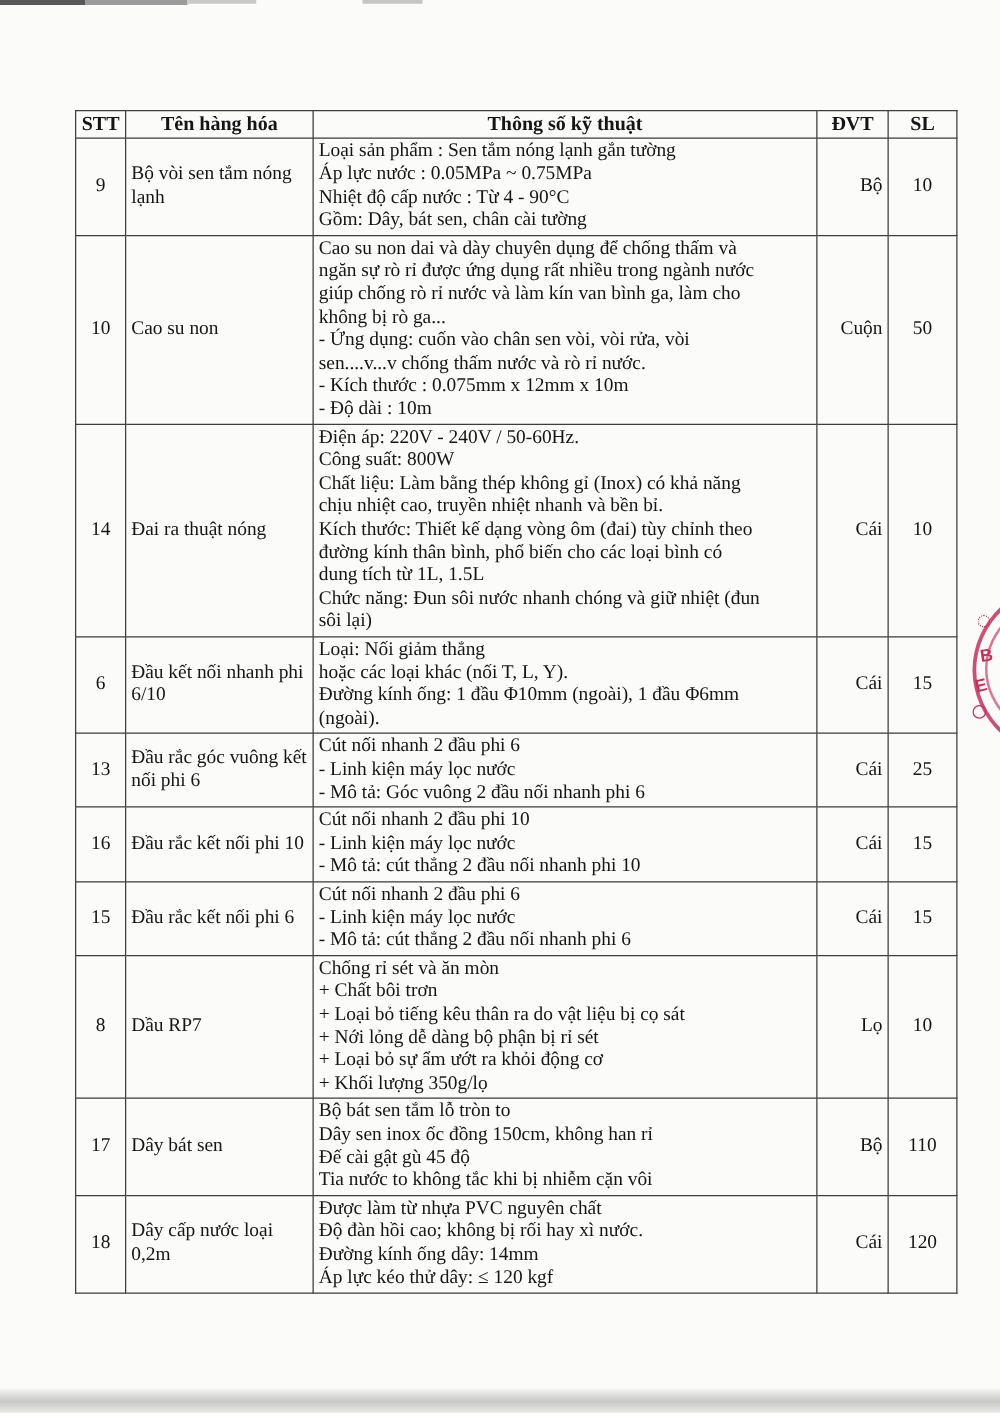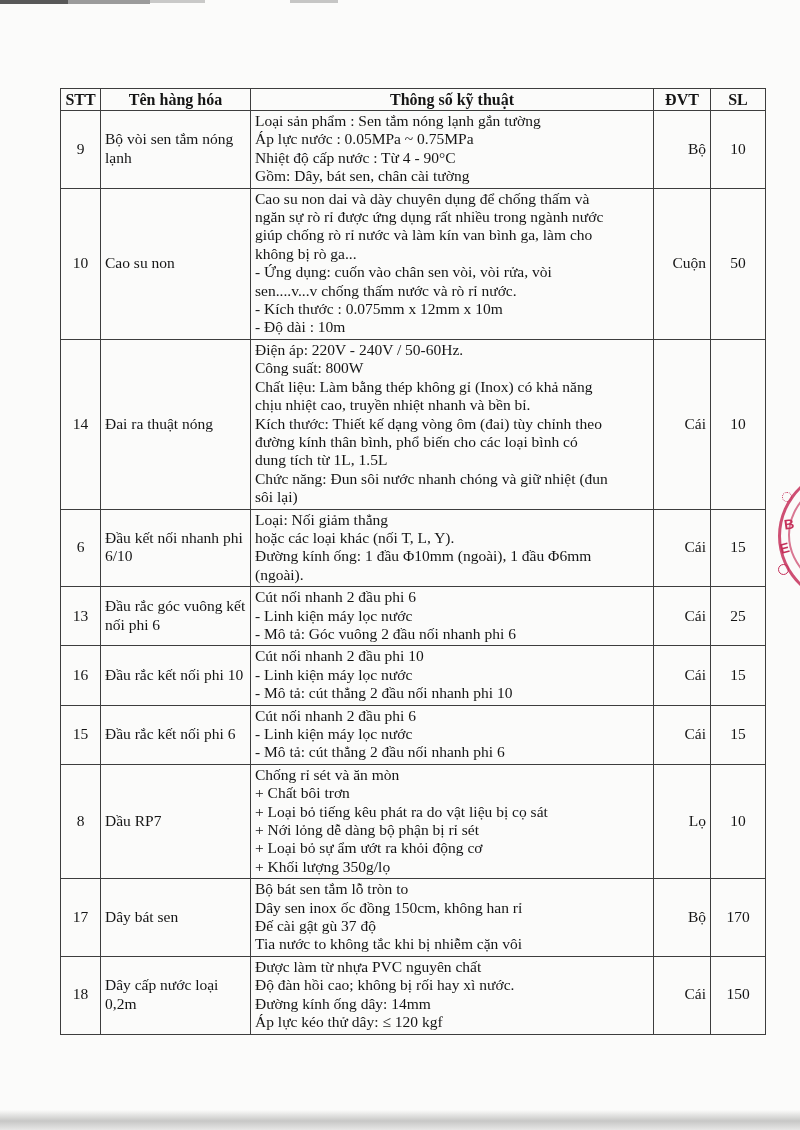--- a/index.html
+++ b/index.html
@@ -175,46 +175,46 @@
 - Linh kiện máy lọc nước
 - Mô tả: cút thẳng 2 đầu nối nhanh phi 6</td>
           <td class="cell-unit">Cái</td>
           <td class="cell-qty">15</td>
         </tr>
         <tr>
           <td class="cell-stt">8</td>
           <td class="cell-name">Dầu RP7</td>
           <td class="cell-spec">Chống rỉ sét và ăn mòn
 + Chất bôi trơn
-+ Loại bỏ tiếng kêu phát ra do vật liệu bị cọ sát
++ Loại bỏ tiếng kêu thân ra do vật liệu bị cọ sát
 + Nới lỏng dễ dàng bộ phận bị rỉ sét
 + Loại bỏ sự ẩm ướt ra khỏi động cơ
 + Khối lượng 350g/lọ</td>
           <td class="cell-unit">Lọ</td>
           <td class="cell-qty">10</td>
         </tr>
         <tr>
           <td class="cell-stt">17</td>
           <td class="cell-name">Dây bát sen</td>
           <td class="cell-spec">Bộ bát sen tắm lỗ tròn to
 Dây sen inox ốc đồng 150cm,  không han rỉ
-Đế cài gật gù 37 độ
+Đế cài gật gù 45 độ
 Tia nước to không tắc khi bị nhiễm cặn vôi</td>
           <td class="cell-unit">Bộ</td>
-          <td class="cell-qty">170</td>
+          <td class="cell-qty">110</td>
         </tr>
         <tr>
           <td class="cell-stt">18</td>
           <td class="cell-name">Dây cấp nước loại 0,2m</td>
           <td class="cell-spec">Được làm từ nhựa PVC nguyên chất
 Độ đàn hồi cao; không bị rối hay xì nước.
 Đường kính ống dây: 14mm
 Áp lực kéo thử dây: ≤ 120 kgf</td>
           <td class="cell-unit">Cái</td>
-          <td class="cell-qty">150</td>
+          <td class="cell-qty">120</td>
         </tr>
       </tbody>
   </table>
 
   <div class="stamp">
     <div class="ring-outer"></div>
     <div class="ring-inner"></div>
     <span class="letter letter-b">B</span>
     <span class="letter letter-e">E</span>
     <div class="speck1"></div>

